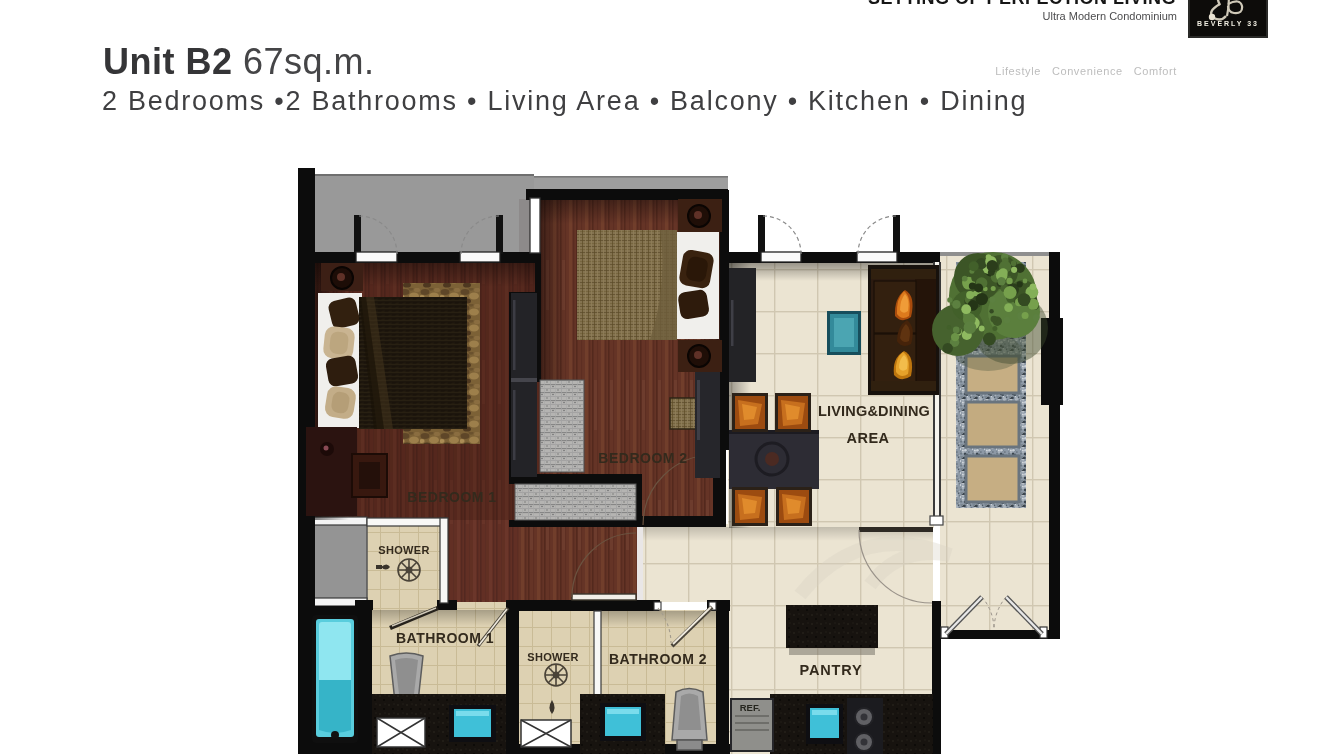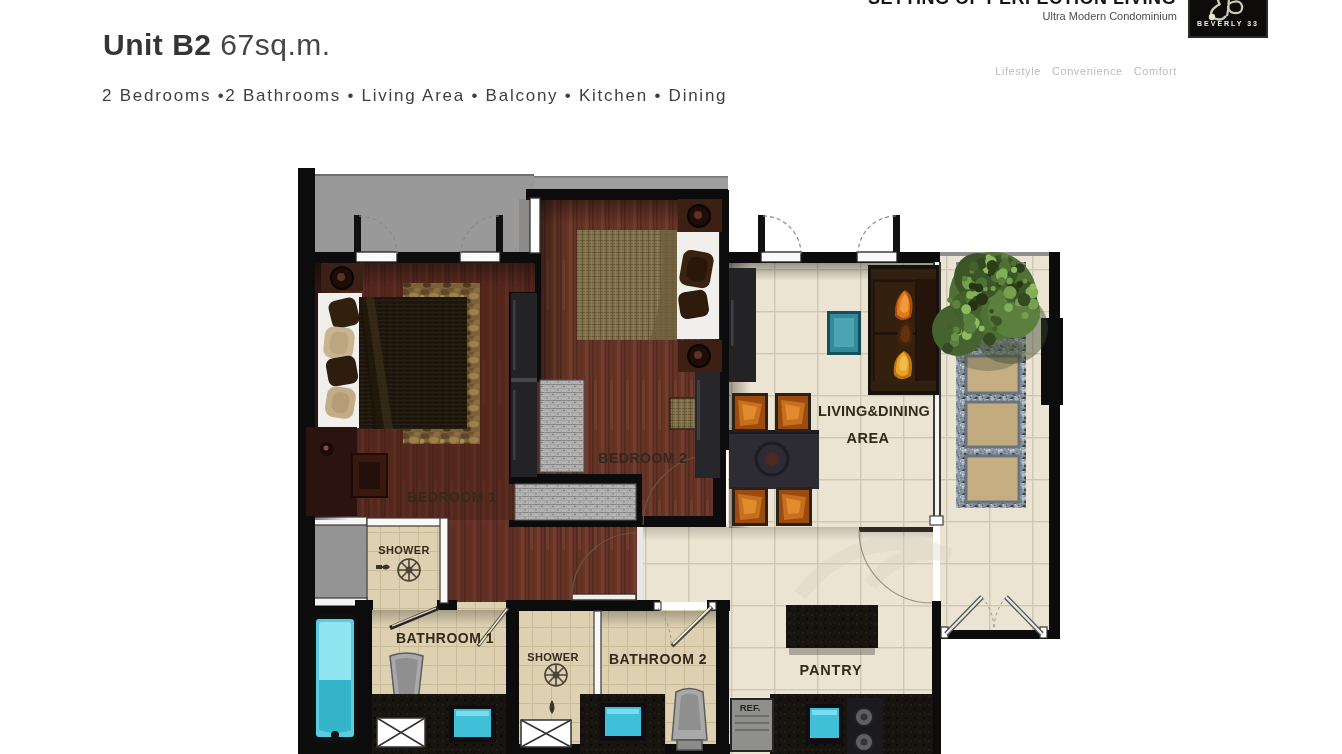--- a/index.html
+++ b/index.html
@@ -1,21 +1,21 @@
 <!DOCTYPE html>
 <html><head>
 <meta charset="utf-8">
 <style>
   html,body{margin:0;padding:0;background:#ffffff;}
   .page{position:relative;width:1342px;height:754px;background:#ffffff;overflow:hidden;
         font-family:"Liberation Sans",sans-serif;}
-  .t1{position:absolute;left:103px;top:28px;font-size:30px;color:#3b3b3d;letter-spacing:0.5px;}
+  .t1{position:absolute;left:103px;top:41px;font-size:36px;color:#3b3b3d;letter-spacing:0.5px;}
   .t1 b{font-weight:bold;color:#353537;}
   .t1 .sq{font-weight:normal;color:#454547;}
-  .t2{position:absolute;left:102px;top:86px;font-size:17px;color:#3f3f41;letter-spacing:1.75px;}
+  .t2{position:absolute;left:102px;top:86px;font-size:27px;color:#3f3f41;letter-spacing:1.75px;}
   .hr1{position:absolute;top:-12px;right:166px;font-size:18px;font-weight:bold;color:#161616;letter-spacing:0.5px;white-space:nowrap;}
   .hr2{position:absolute;top:10px;right:165px;font-size:11px;color:#4c4c4e;white-space:nowrap;text-align:center;}
   .hr3{position:absolute;top:29px;right:165px;font-size:11px;color:#bdbdbd;letter-spacing:0.6px;white-space:nowrap;margin-top:36px;}
   .logo{position:absolute;left:1188px;top:-10px;width:80px;height:48px;background:#0d0c0a;
         border:2px solid #2a2a28;box-sizing:border-box;}
   .logo .bv{position:absolute;left:0;right:0;top:28px;text-align:center;font-size:7px;color:#f0ede2;
         letter-spacing:2px;font-weight:bold;color:#efece0;}
   svg{position:absolute;left:0;top:0;}
 </style>
 </head>

